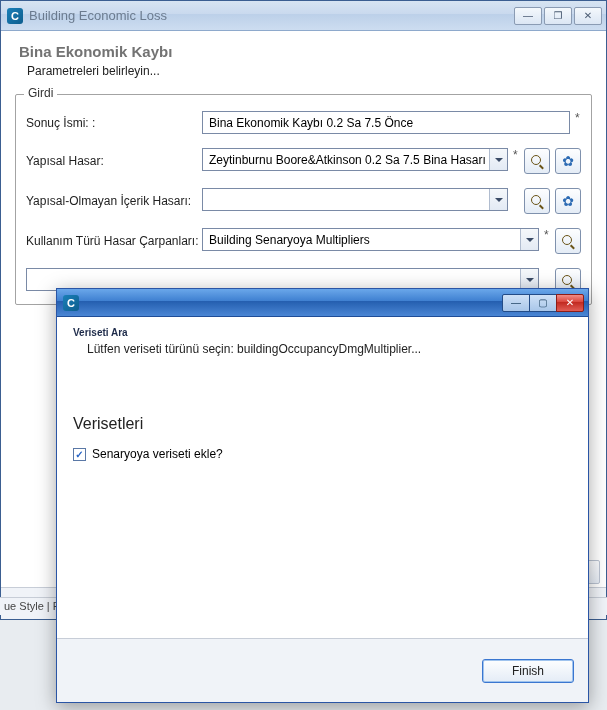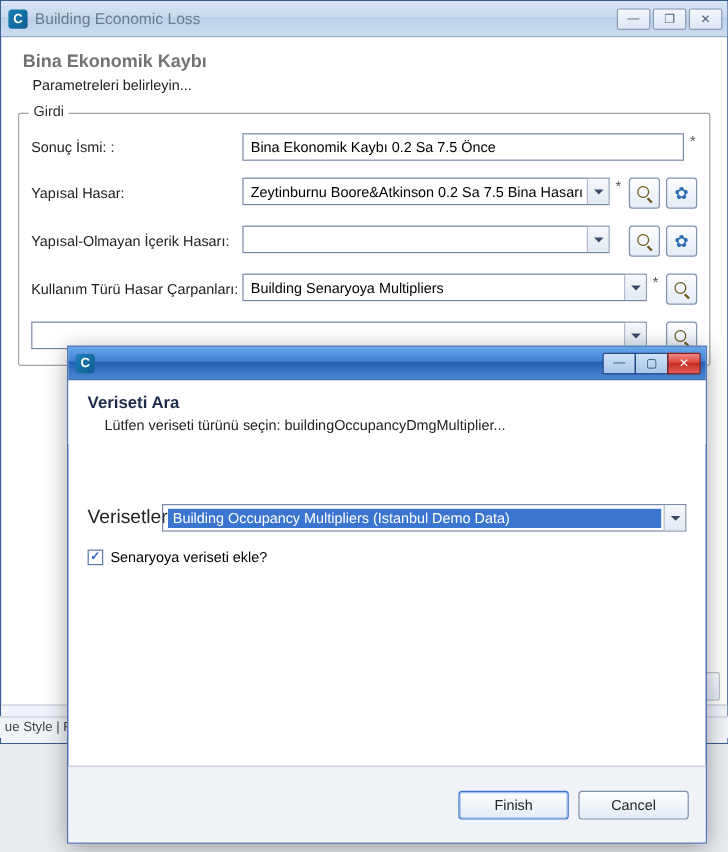--- a/index.html
+++ b/index.html
@@ -266,21 +266,21 @@
   }
   .dlg-btn:first-child { border-radius: 2px 0 0 2px; }
 
   .dlg-header {
     padding: 10px 16px 8px 16px;
     background: #fff;
     border-bottom: 1px solid #fff;
   }
   .dlg-header h2 {
     margin: 0 0 4px 0;
-    font-size: 14px;
+    font-size: 10px;
     font-weight: bold;
     color: #1e2b4a;
   }
   .dlg-header .hint {
     margin: 2px 0 0 14px;
     font-size: 12px;
     color: #222;
   }
 
   .dlg-body {
@@ -482,29 +482,24 @@
   </div>
 
   <div class="dlg-header">
     <h2>Veriseti Ara</h2>
     <div class="hint">Lütfen veriseti türünü seçin: buildingOccupancyDmgMultiplier...</div>
   </div>
 
   <div class="dlg-body">
     <div class="row">
       <div class="lbl">Verisetleri</div>
-      <div class="sel-combo">
-        <span class="sel-text">Building Occupancy Multipliers   (Istanbul Demo Data)</span>
-        <div class="caret"></div>
-      </div>
     </div>
 
     <div class="check-row">
       <div class="checkbox">✓</div>
       <span>Senaryoya veriseti ekle?</span>
     </div>
   </div>
 
   <div class="dlg-footer">
     <div class="push-btn default">Finish</div>
-    <div class="push-btn">Cancel</div>
   </div>
 </div>
 
 </body></html>

